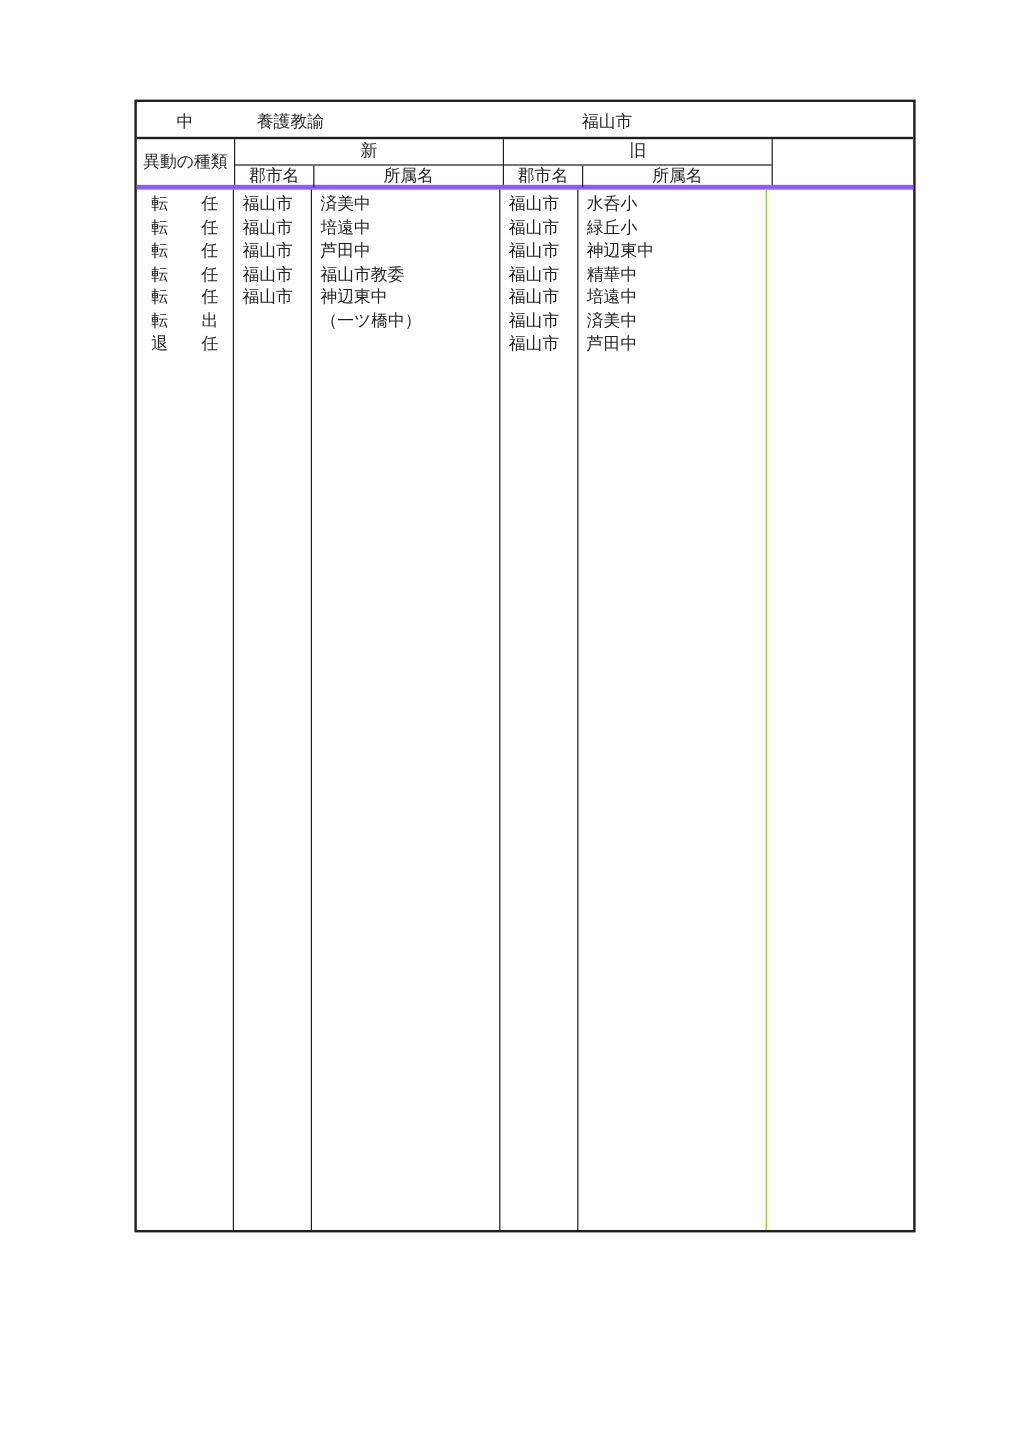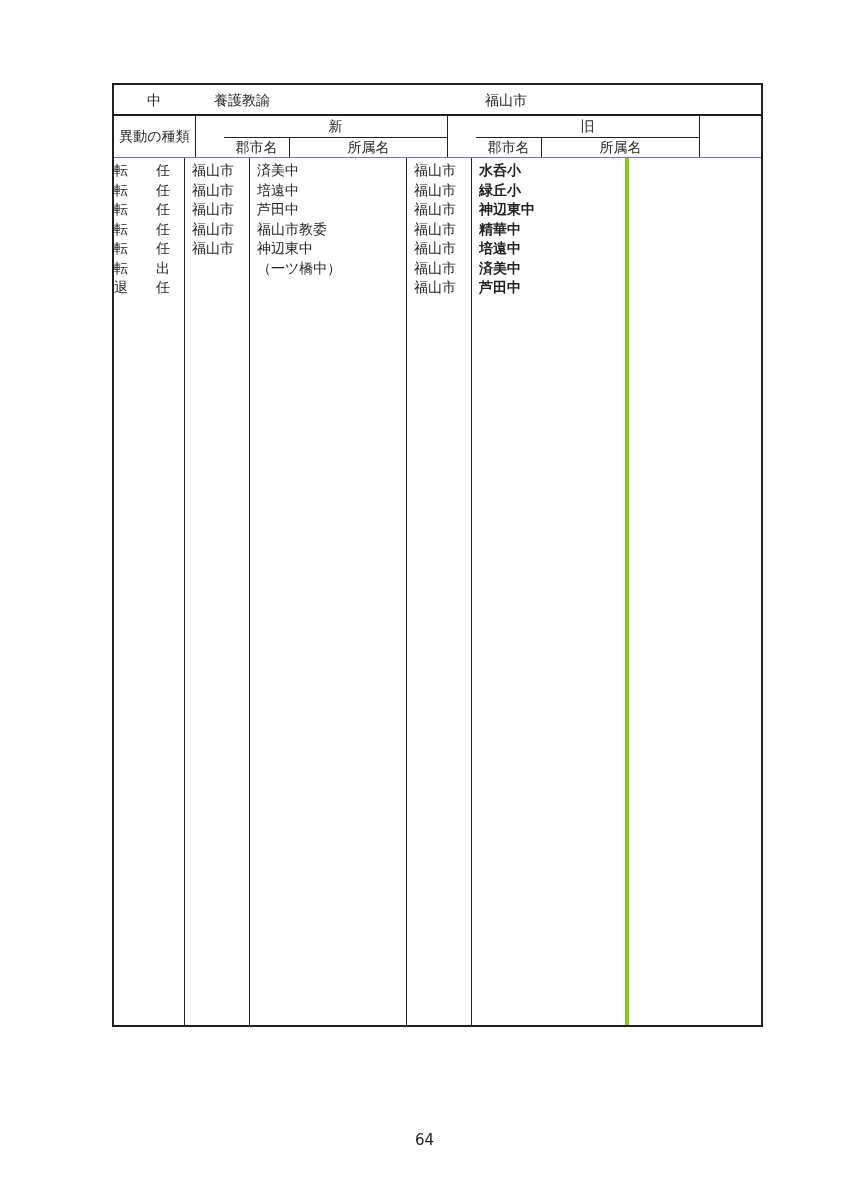--- a/index.html
+++ b/index.html
@@ -43,24 +43,23 @@
     white-space: pre;
   }
   .tb-level  { left: 33px; }
   .tb-cat    { left: 100px; }
   .tb-region { left: 371px; }
   
   .header {
     flex: none;
     height: 42px;
     display: flex;
-    border-bottom: 1px solid #8b5cf6;
+    border-bottom: 4px solid #8b5cf6;
     font-size: 14px;
     box-sizing: border-box;
-    gap: 28px;
   }
   .h-type {
     width: 81px;
     flex: none;
     border-right: 1px solid #1f1f1f;
     display: flex;
     align-items: center;
     justify-content: center;
     white-space: pre;
   }
@@ -112,25 +111,25 @@
     box-sizing: border-box;
     padding-top: 3px;
     font-size: 14px;
   }
   .col .line {
     height: 19.5px;
     line-height: 19.5px;
     white-space: pre;
     overflow: hidden;
   }
-  .col-type       { width: 71px;  flex: none; border-right: 1px solid #1f1f1f; }
+  .col-type       { width: 81px;  flex: none; border-right: 1px solid #1f1f1f; text-align: center; }
   .col-new-city   { width: 65px;  flex: none; border-right: 1px solid #1f1f1f; padding-left: 7px; }
   .col-new-school { width: 157px; flex: none; border-right: 1px solid #1f1f1f; padding-left: 7px; }
   .col-old-city   { width: 65px;  flex: none; border-right: 1px solid #1f1f1f; padding-left: 7px; }
-  .col-old-school { width: 157px; flex: none; border-right: 4px solid #84cc16; padding-left: 7px; font-weight: bold; }
+  .col-old-school { width: 157px; flex: none; border-right: 1px solid #84cc16; padding-left: 7px; }
   .col-name       { flex: 1; padding-left: 11px; }
   
   .page-number {
     position: absolute;
     left: 0;
     right: 0;
     top: 1131px;
     text-align: center;
     font-family: "DejaVu Sans", "Liberation Sans", sans-serif;
     font-size: 15px;
@@ -214,15 +213,14 @@
           <div class="line">神辺東中</div>
           <div class="line">精華中</div>
           <div class="line">培遠中</div>
           <div class="line">済美中</div>
           <div class="line">芦田中</div>
         </div>
     </div>
 
   </div>
 
-  <div class="page-number">64</div>
 
 </div>
 
 </body></html>

